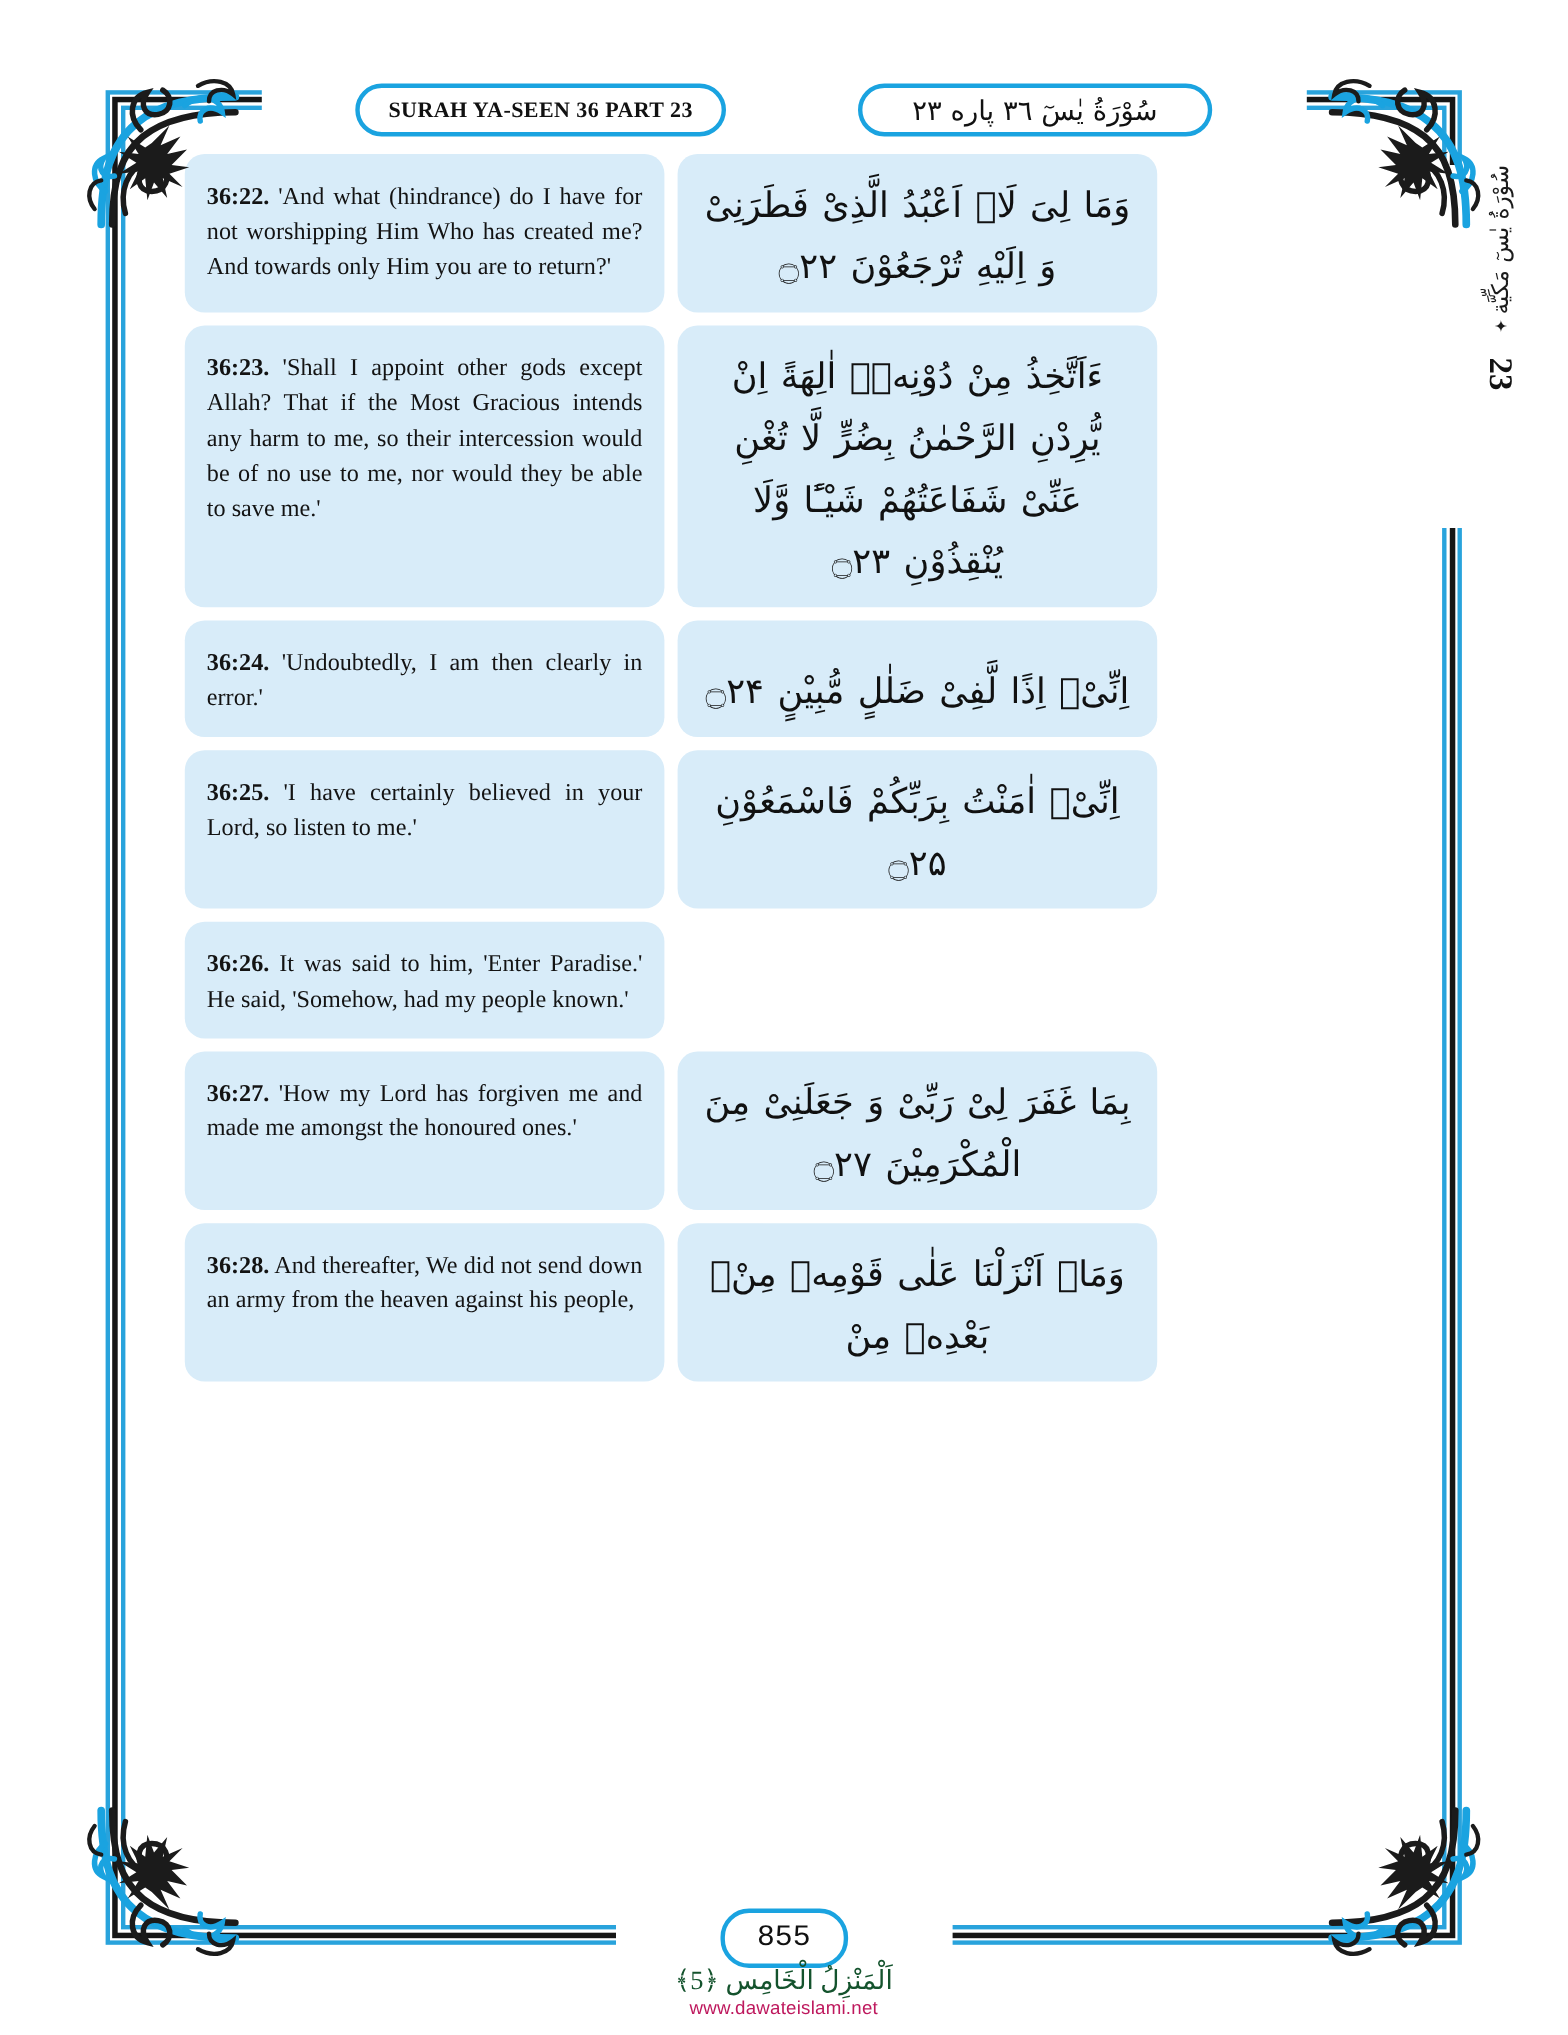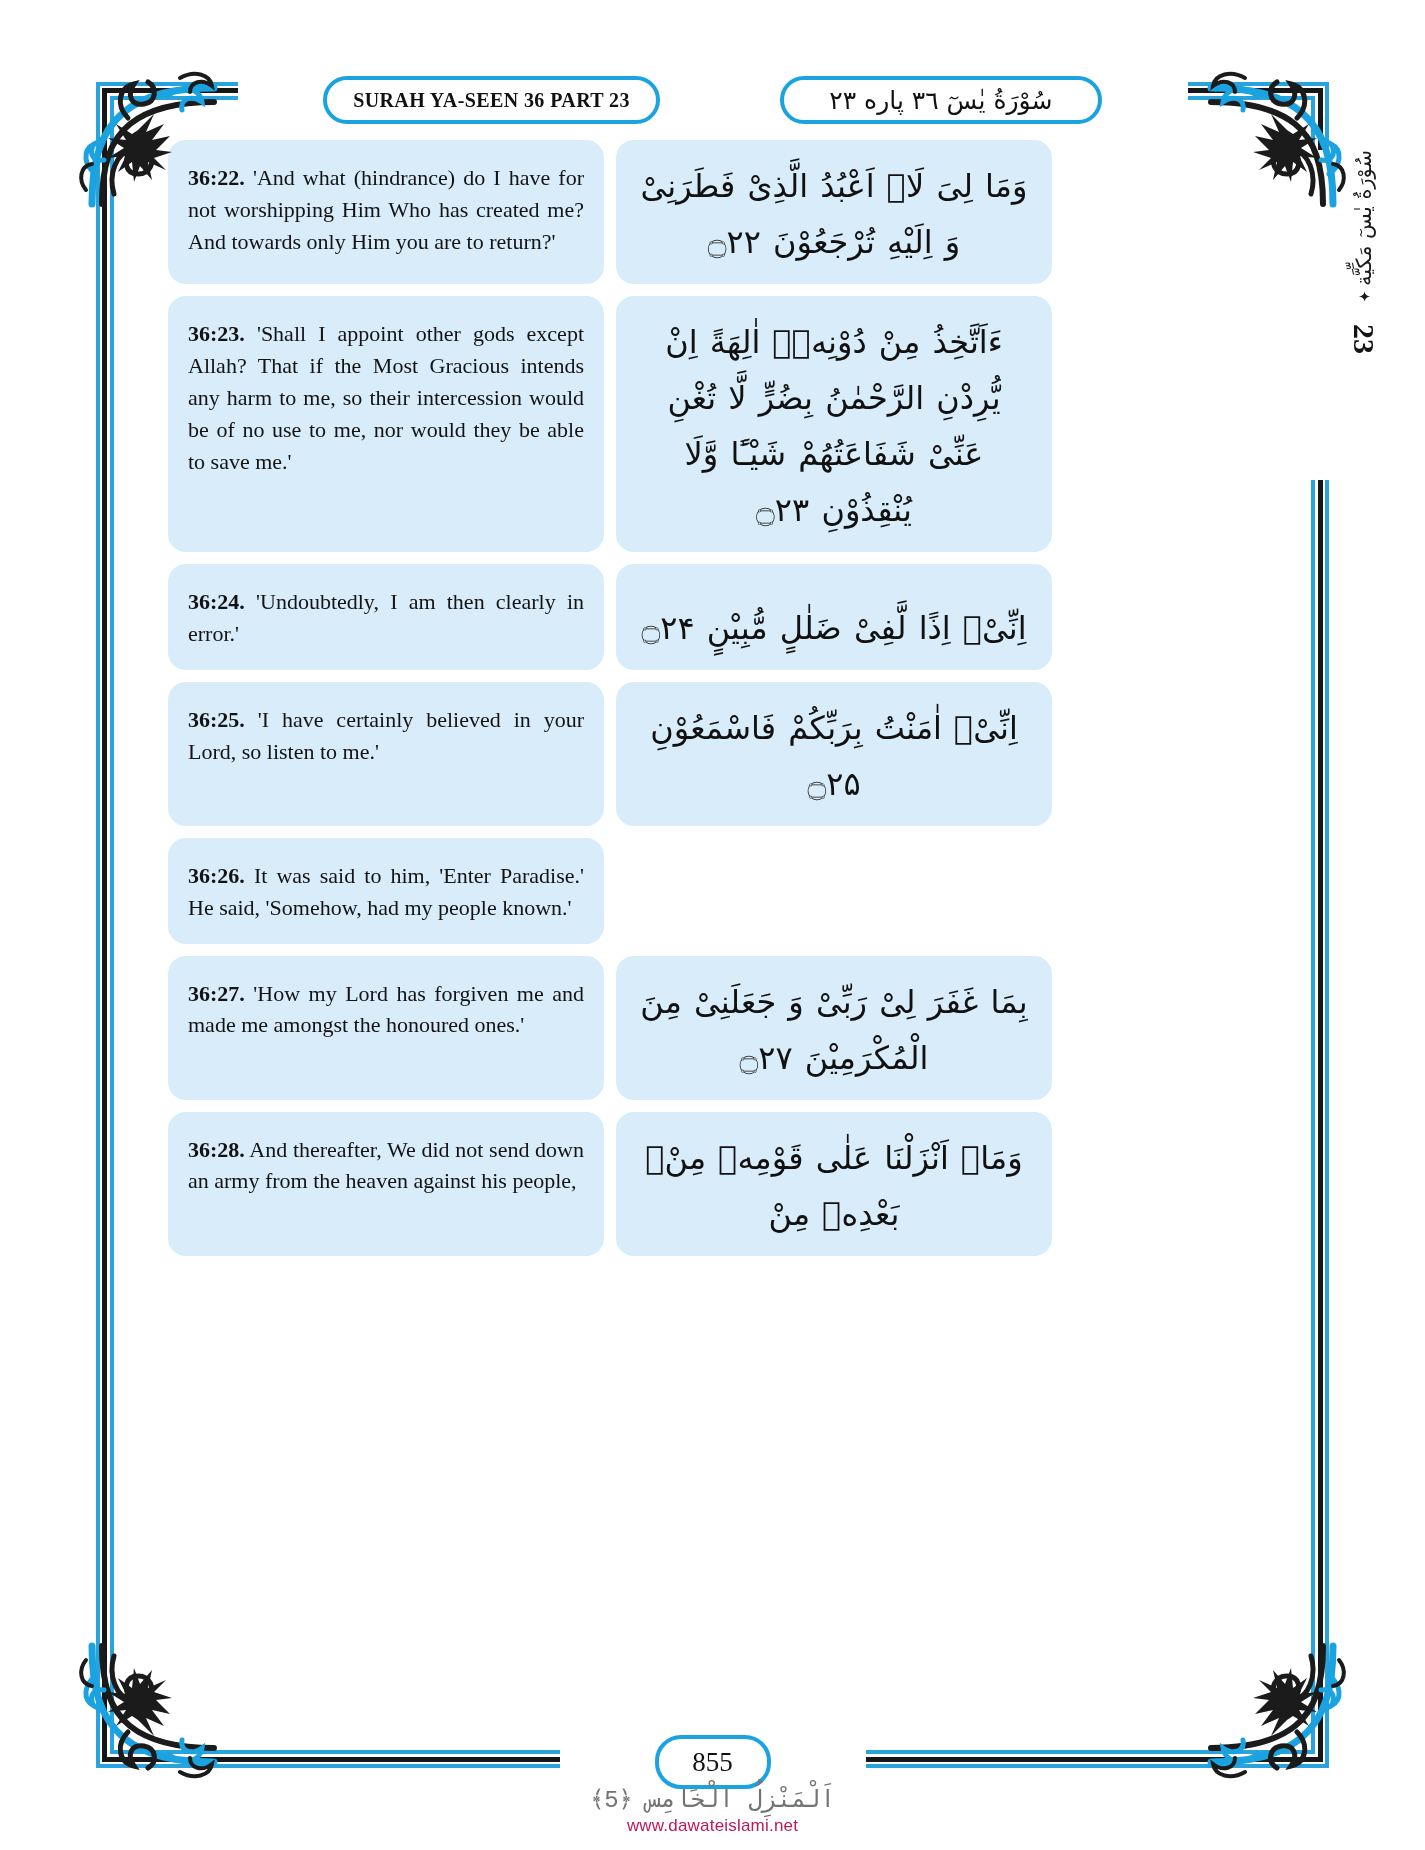--- a/index.html
+++ b/index.html
@@ -221,41 +221,41 @@
     background: #ffffff;
     border: 4px solid #1aa3e0;
     border-radius: 26px;
     min-width: 108px;
     height: 46px;
     display: flex;
     align-items: center;
     justify-content: center;
   }
   .page-num {
-    font-family: Liberation Serif, serif;
+    font-family: Liberation Mono, monospace;
     font-size: 27px;
     font-weight: normal;
     color: #111111;
   }
   .footer-below {
     position: absolute;
     left: 0; right: 0;
     bottom: 0;
     height: 62px;
     display: flex;
     flex-direction: column;
     align-items: center;
     justify-content: flex-start;
     gap: 2px;
     z-index: 10;
   }
   .manzil {
-    font-family: Liberation Mono, monospace;
+    font-family: Liberation Serif, serif;
     font-size: 24px;
-    color: #737373;
+    color: #14532d;
     direction: rtl;
     line-height: 1.1;
     white-space: nowrap;
   }
   .website {
     font-family: "Liberation Sans", sans-serif;
     font-size: 17px;
     color: #be185d;
     letter-spacing: 0.2px;
   }

